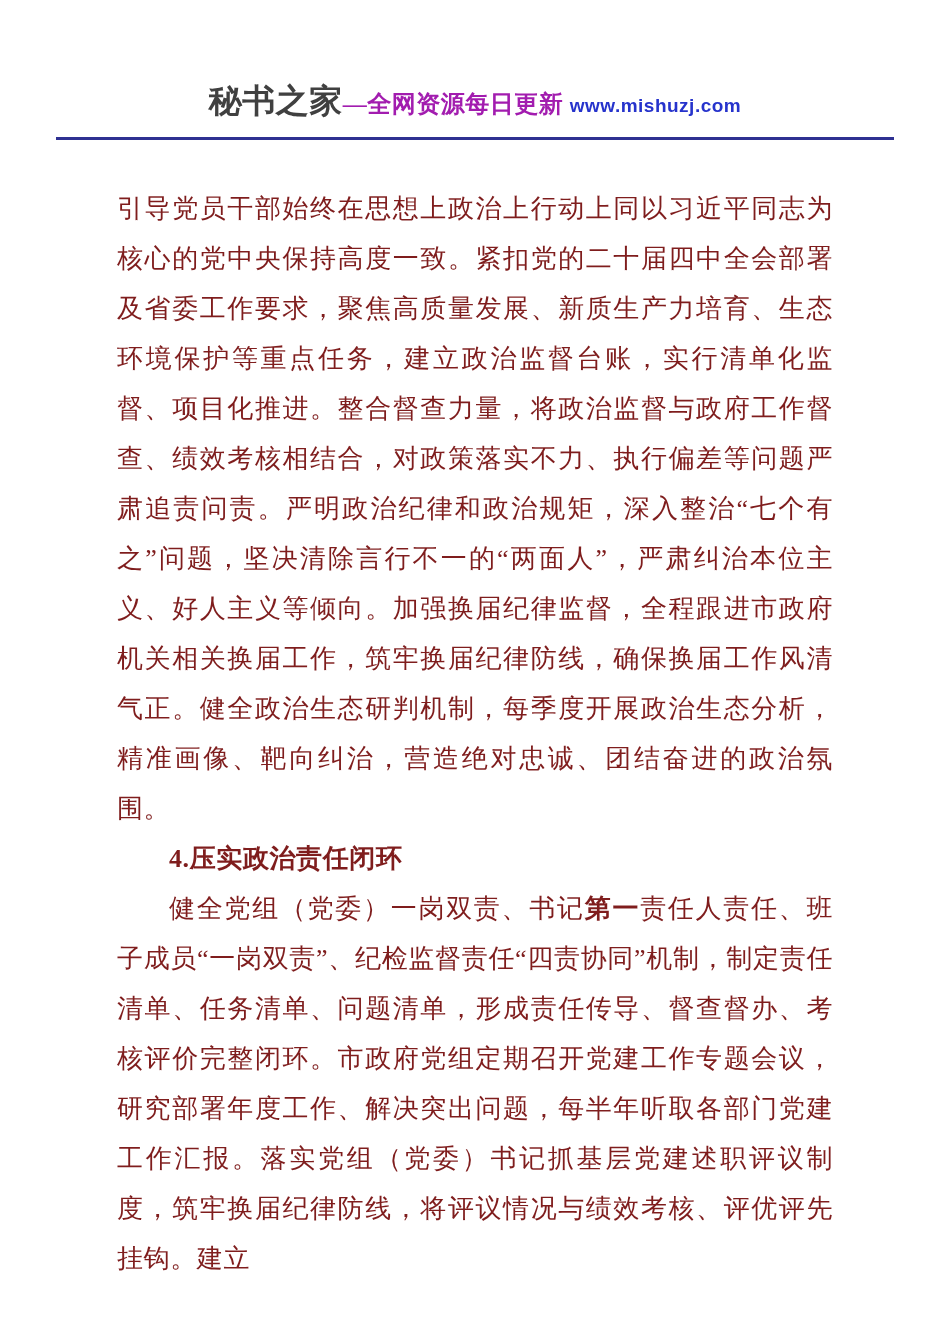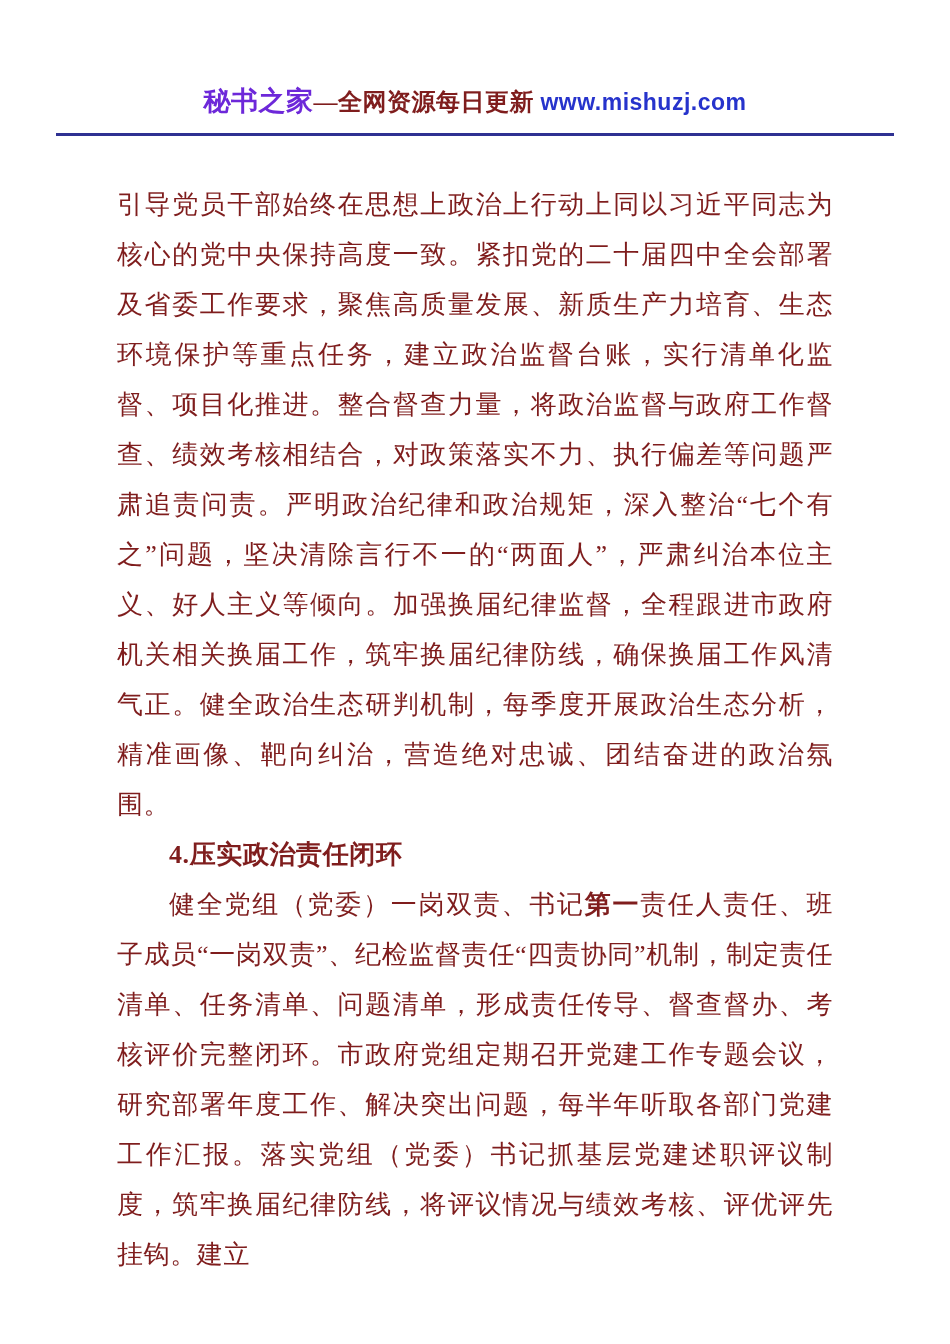--- a/index.html
+++ b/index.html
@@ -18,23 +18,23 @@
     padding-top: 86px;
   }
   .header-text {
     text-align: center;
     font-weight: bold;
     font-size: 24px;
     line-height: 30px;
     white-space: nowrap;
     letter-spacing: 0.5px;
   }
-  .site-name  { color: #6d28d9; font-size: 27px; }
-  .tagline    { color: #7f1d1d; }
-  .site-url   { color: #2633cc; text-decoration: none; font-family: "Liberation Sans", "DejaVu Sans", sans-serif; font-size: 23px; }
+  .site-name  { color: #404040; font-size: 33px; }
+  .tagline    { color: #a21caf; }
+  .site-url   { color: #2633cc; text-decoration: none; font-family: "Liberation Sans", "DejaVu Sans", sans-serif; font-size: 19px; }
   .divider {
     height: 3px;
     background: #2e3192;
     margin: 16px 56px 0 56px;
   }
   
   .content {
     margin: 44px 117px 0 117px;
     color: #7f1d1d;
     font-size: 26px;

